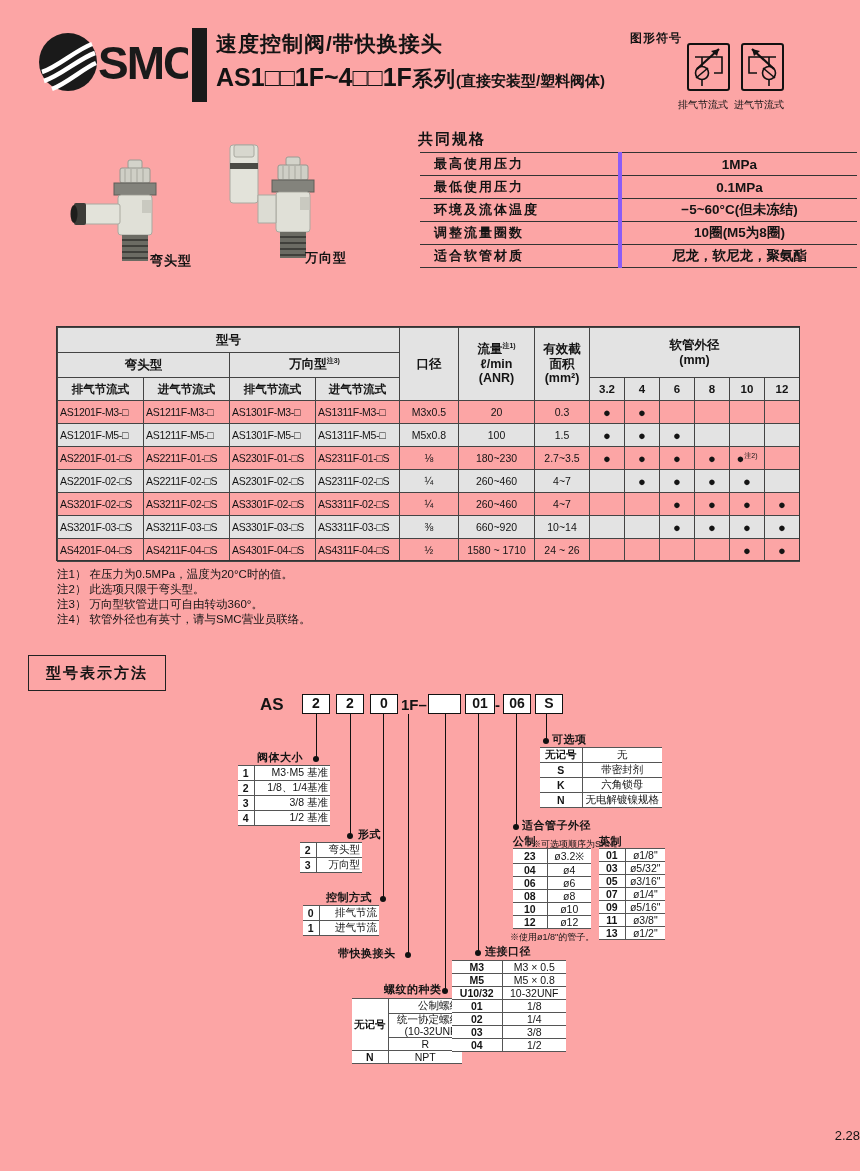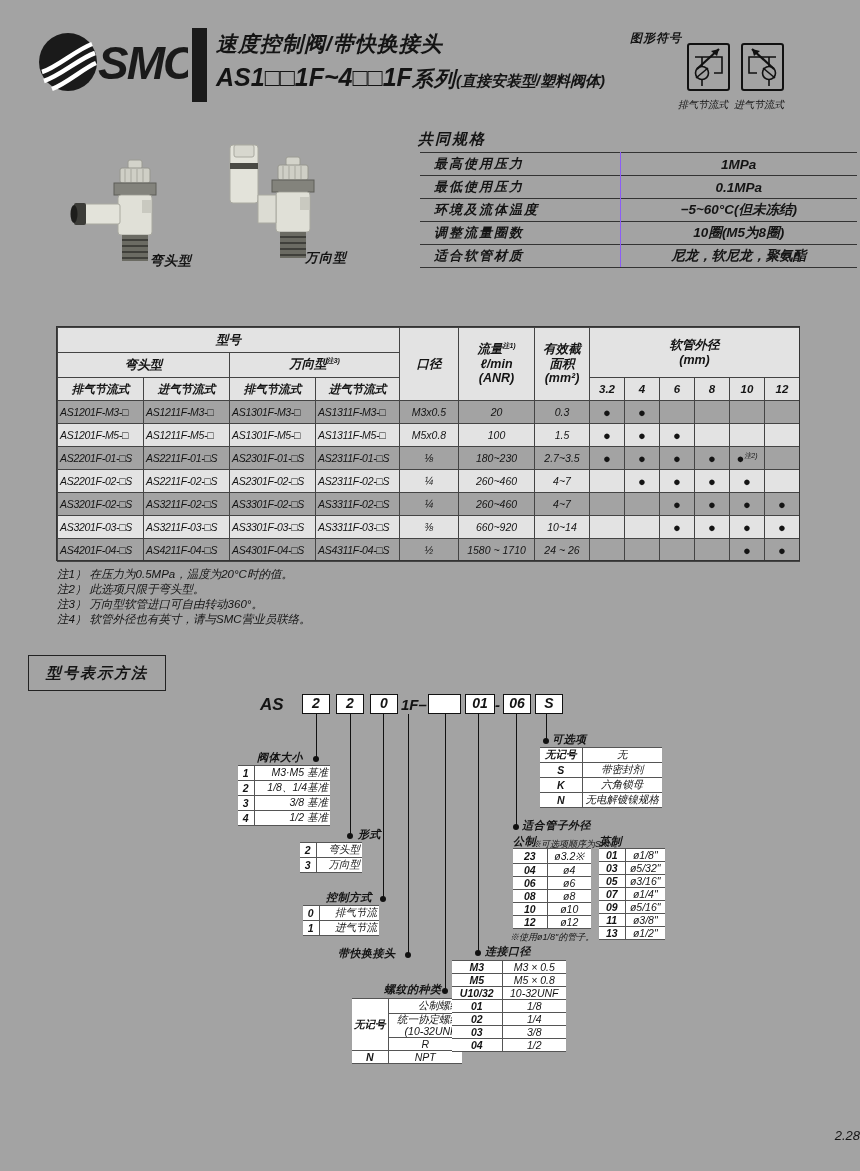--- a/index.html
+++ b/index.html
@@ -1,17 +1,17 @@
 <!DOCTYPE html>
 <html><head>
 <meta charset="utf-8">
 <style>
   * { box-sizing: border-box; margin: 0; padding: 0; }
   body { font-family: "Liberation Sans", sans-serif; background: #fff; color: #141414; }
-  .page { position: relative; width: 860px; height: 1171px; background: #a3a3a3; overflow: hidden; font-style: italic; }
+  .page { position: relative; width: 860px; height: 1171px; background: #fca5a5; overflow: hidden; }
 
   
   .logo-wrap { position: absolute; left: 36px; top: 28px; }
   .divider-bar { position: absolute; left: 192px; top: 28px; width: 15px; height: 74px; background: #1a1a1a; }
   .title-block { position: absolute; left: 216px; top: 30px; width: 420px; }
   .title-line1 { font-size: 21px; font-weight: bold; letter-spacing: 1px; }
   .title-line2 { margin-top: 5px; white-space: nowrap; }
   .title-model { font-size: 25px; font-weight: bold; margin-top: 28px; }
   .title-series { font-size: 21px; font-weight: bold; letter-spacing: 1px; }
   .title-sub { font-size: 15px; font-weight: bold; }
@@ -27,21 +27,21 @@
 
   
   .product-img { position: absolute; }
   .product-label { position: absolute; font-size: 13px; font-weight: bold; letter-spacing: 1px; }
 
   
   .spec-title { position: absolute; left: 418px; top: 130px; font-size: 15px; font-weight: bold; letter-spacing: 2px; }
   .spec-table { position: absolute; left: 420px; top: 152px; width: 437px; border-collapse: collapse; }
   .spec-table td { border-top: 1.5px solid #333; height: 23px; font-size: 13px; }
   .spec-table tr:last-child td { border-bottom: 1.5px solid #333; }
-  .spec-table td.sl { width: 200px; padding-left: 14px; font-weight: bold; letter-spacing: 2px; border-right: 1px solid #8b5cf6; }
+  .spec-table td.sl { width: 200px; padding-left: 14px; font-weight: bold; letter-spacing: 2px; border-right: 4px solid #8b5cf6; }
   .spec-table td.sv { text-align: center; font-weight: bold; font-size: 13.5px; }
 
   
   .main-table { position: absolute; left: 57px; top: 327px; border-collapse: collapse; table-layout: fixed; }
   .main-table th, .main-table td { border: 1px solid #444; font-weight: normal; overflow: hidden; white-space: nowrap; }
   .main-table thead th { background: #e3e3e3; font-weight: bold; font-size: 12.5px; }
   .main-table .hrow1 th { height: 25px; }
   .main-table .hrow2 th { height: 25px; }
   .main-table .hrow3 th { height: 23px; font-size: 11.5px; }
   .main-table tbody td { height: 23px; font-size: 10.5px; text-align: center; }

